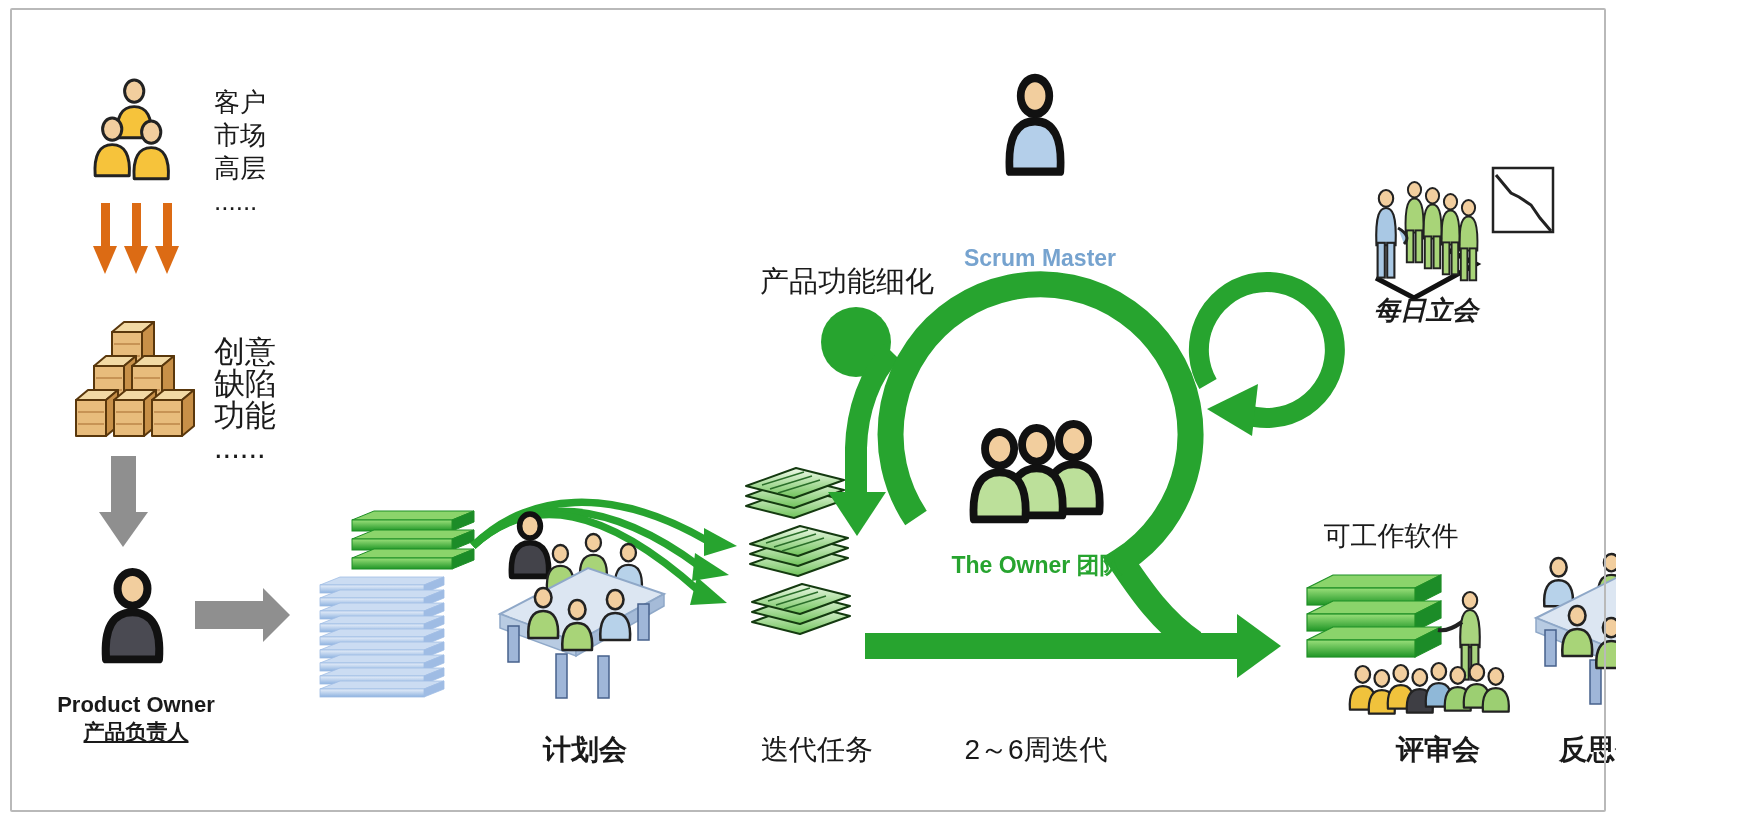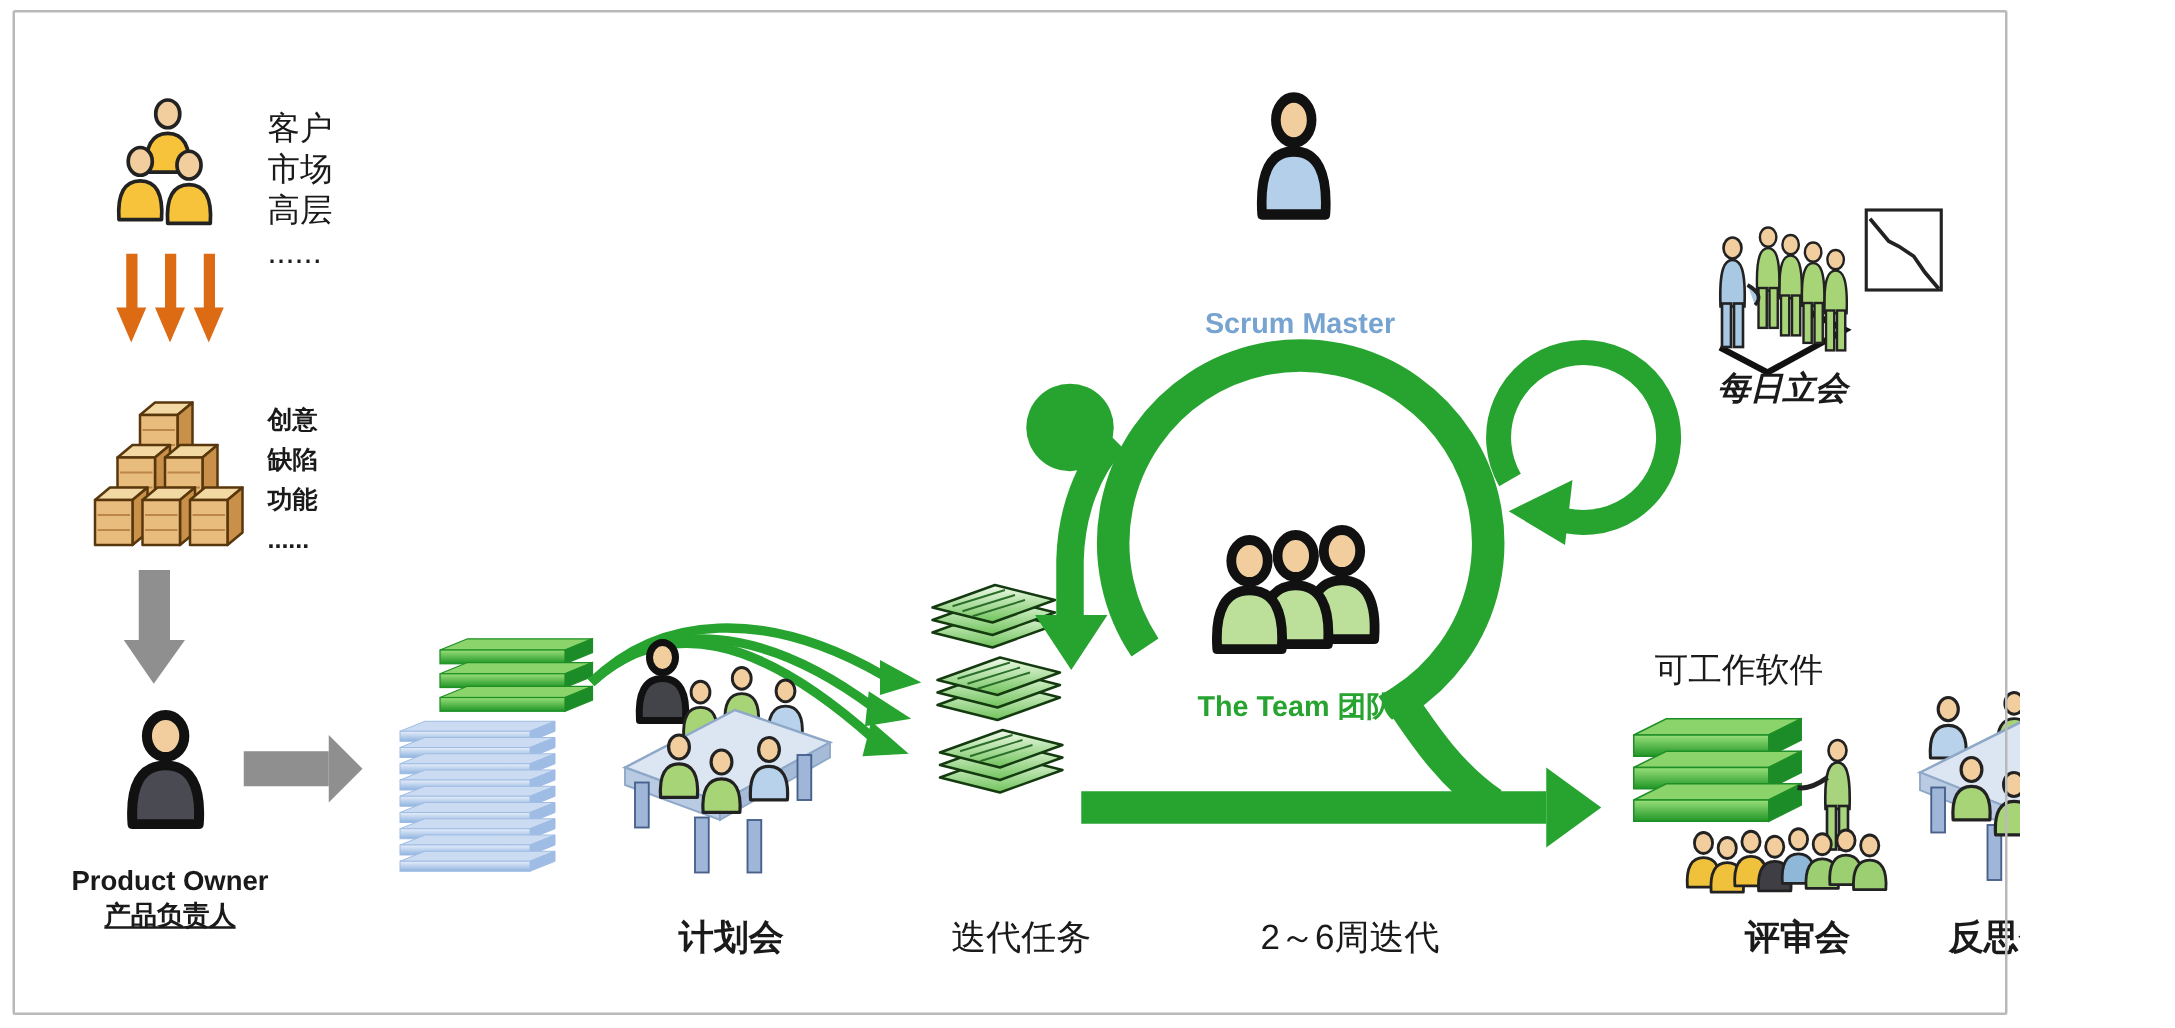--- a/index.html
+++ b/index.html
@@ -292,36 +292,37 @@
   </g>
 </svg>
 
 <div class="lbl multiline" style="left:214px;top:86px;font-size:26px;line-height:33px;">
   <div>客户</div>
   <div>市场</div>
   <div>高层</div>
   <div>......</div>
 </div>
 
-<div class="lbl multiline" style="left:214px;top:320px;font-size:20px;line-height:32px;font-weight:bold;">
+<div class="lbl multiline" style="left:214px;top:336px;font-size:31px;line-height:32px;">
   <div>创意</div>
   <div>缺陷</div>
   <div>功能</div>
   <div>......</div>
 </div>
 
 <div class="lbl c" style="left:136px;top:692px;">
   <div class="b" style="font-size:22px;">Product Owner</div>
   <div class="b" style="font-size:21px;text-decoration:underline;">产品负责人</div>
 </div>
 
 <div class="lbl c b" style="left:585px;top:731px;font-size:28px;">计划会</div>
 <div class="lbl c" style="left:817px;top:731px;font-size:28px;">迭代任务</div>
-<div class="lbl c" style="left:1036px;top:731px;font-size:28px;margin-left:44px;">2～6周迭代</div>
+<div class="lbl c" style="left:1036px;top:731px;font-size:28px;">2～6周迭代</div>
+<div class="lbl" style="left:760px;top:262px;font-size:29px;">产品功能细化</div>
 <div class="lbl c b" style="left:1040px;top:209px;font-size:23px;color:#76A3CF;margin-top:36px;">Scrum Master</div>
-<div class="lbl c b" style="left:1037px;top:550px;font-size:23px;color:#27A42F;">The Team 团队</div>
+<div class="lbl c b" style="left:1037px;top:550px;font-size:23px;color:#27A42F;">The Owner 团队</div>
 <div class="lbl c b" style="left:1426px;top:293px;font-size:26px;font-style:italic;">每日立会</div>
 <div class="lbl c" style="left:1391px;top:518px;font-size:27px;">可工作软件</div>
 <div class="lbl c b" style="left:1438px;top:731px;font-size:28px;">评审会</div>
 <div class="lbl c b" style="left:1601px;top:731px;font-size:28px;">反思会</div>
 
 <div id="frame"></div>
 </div>
 
 </body></html>

